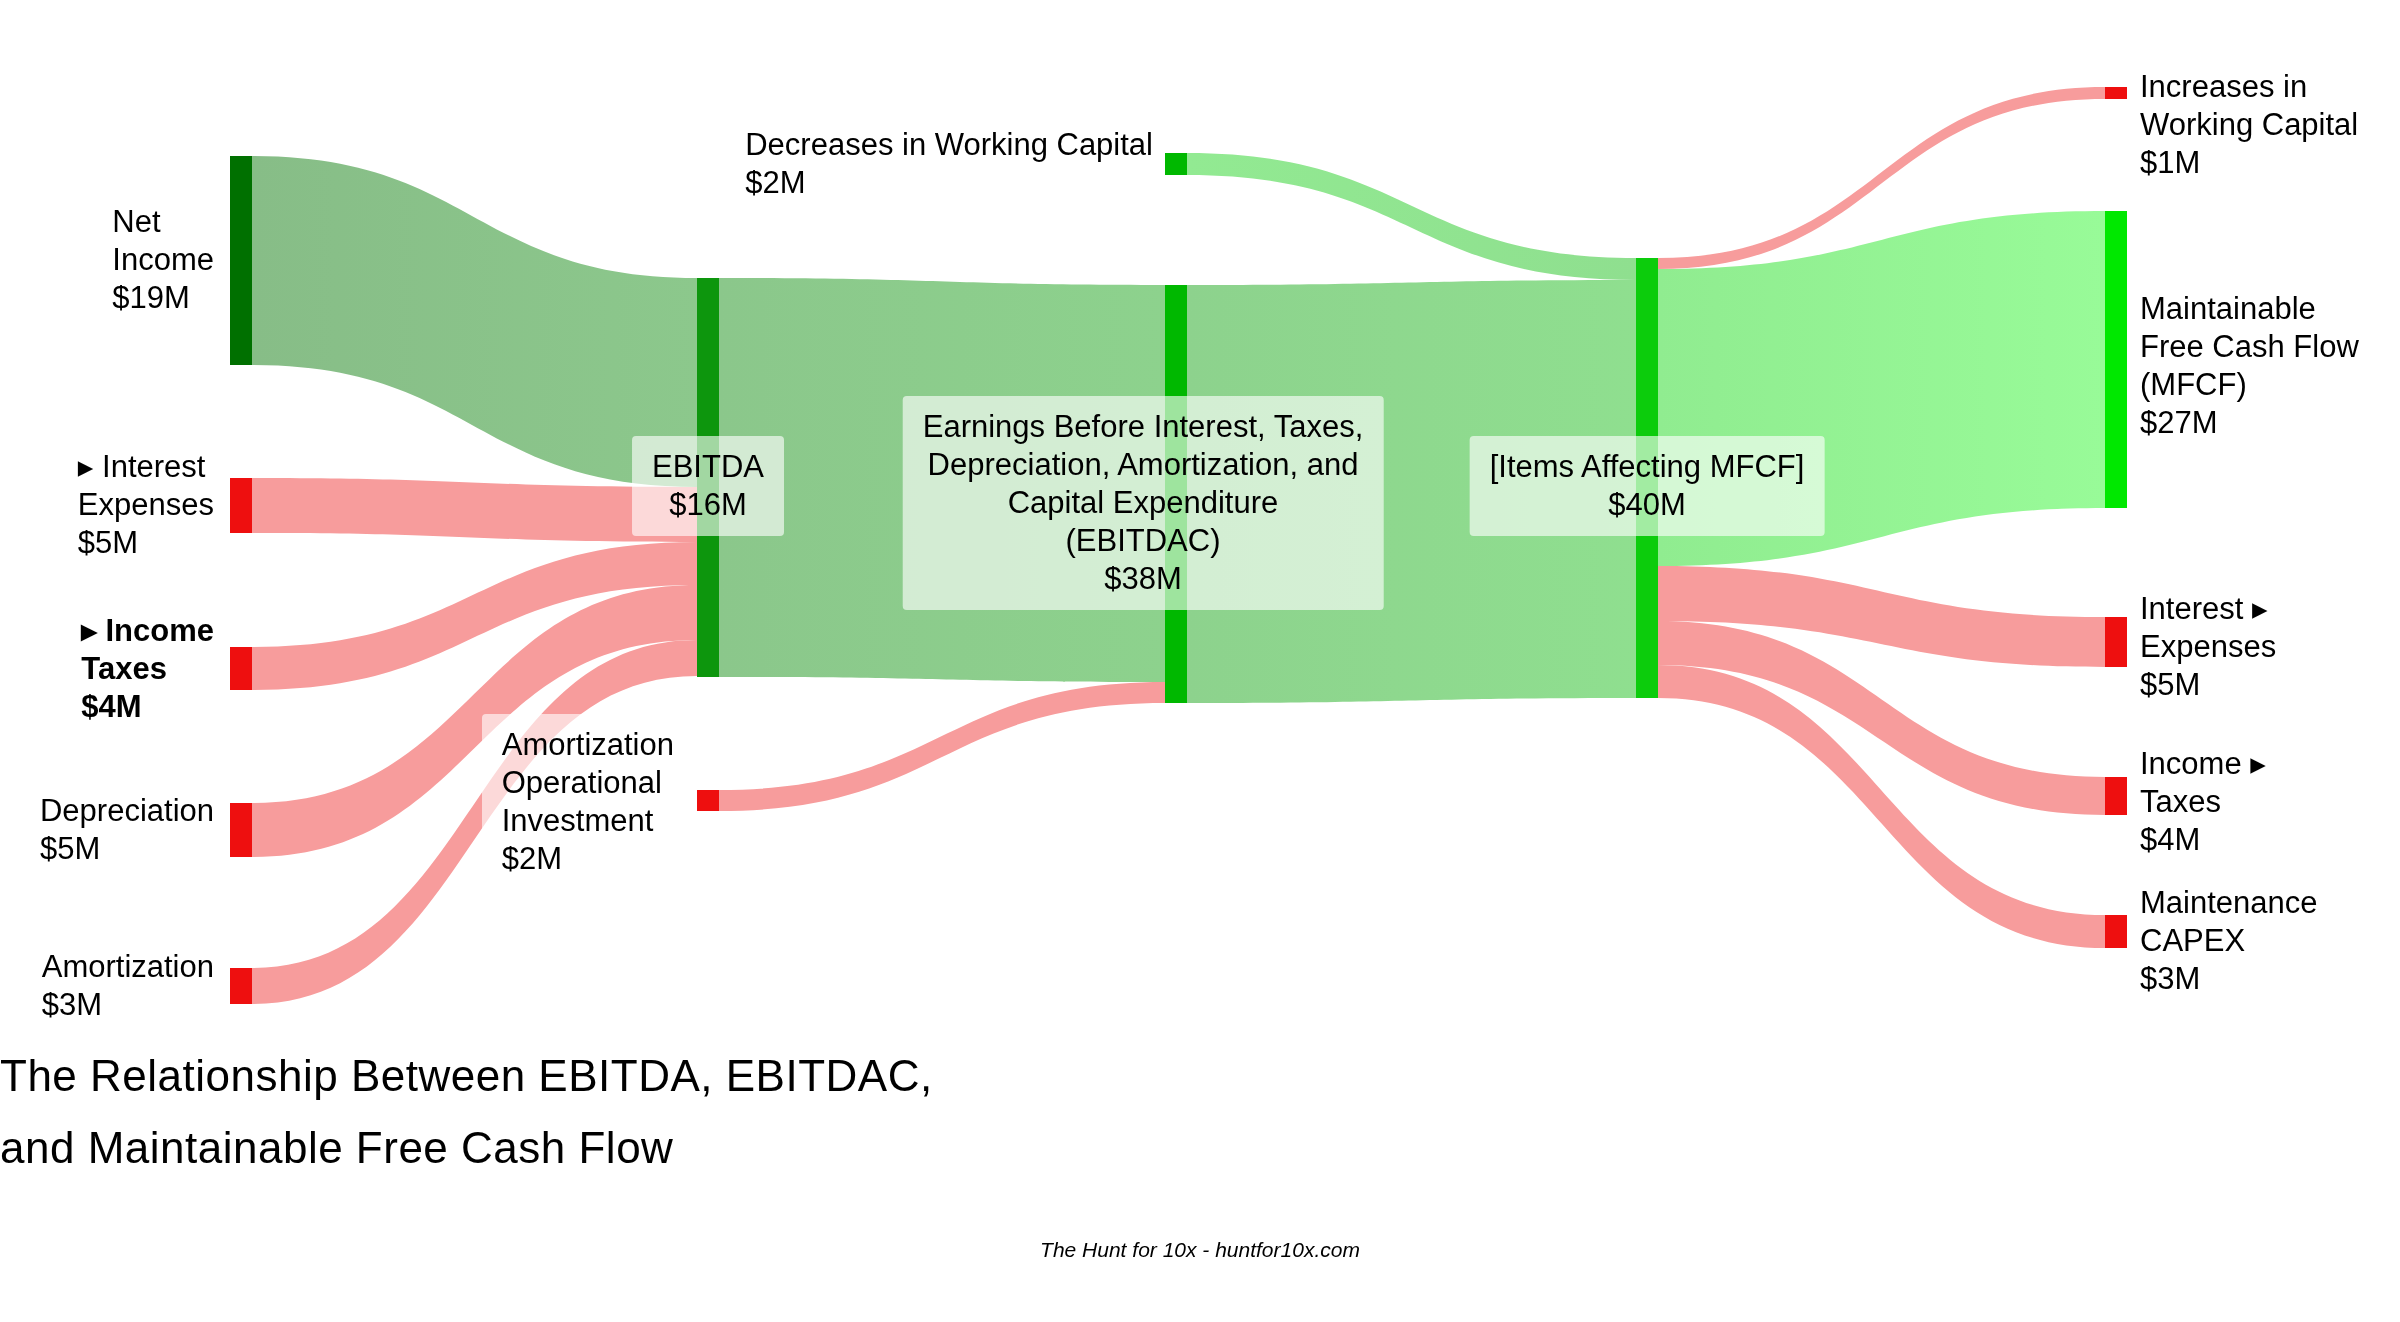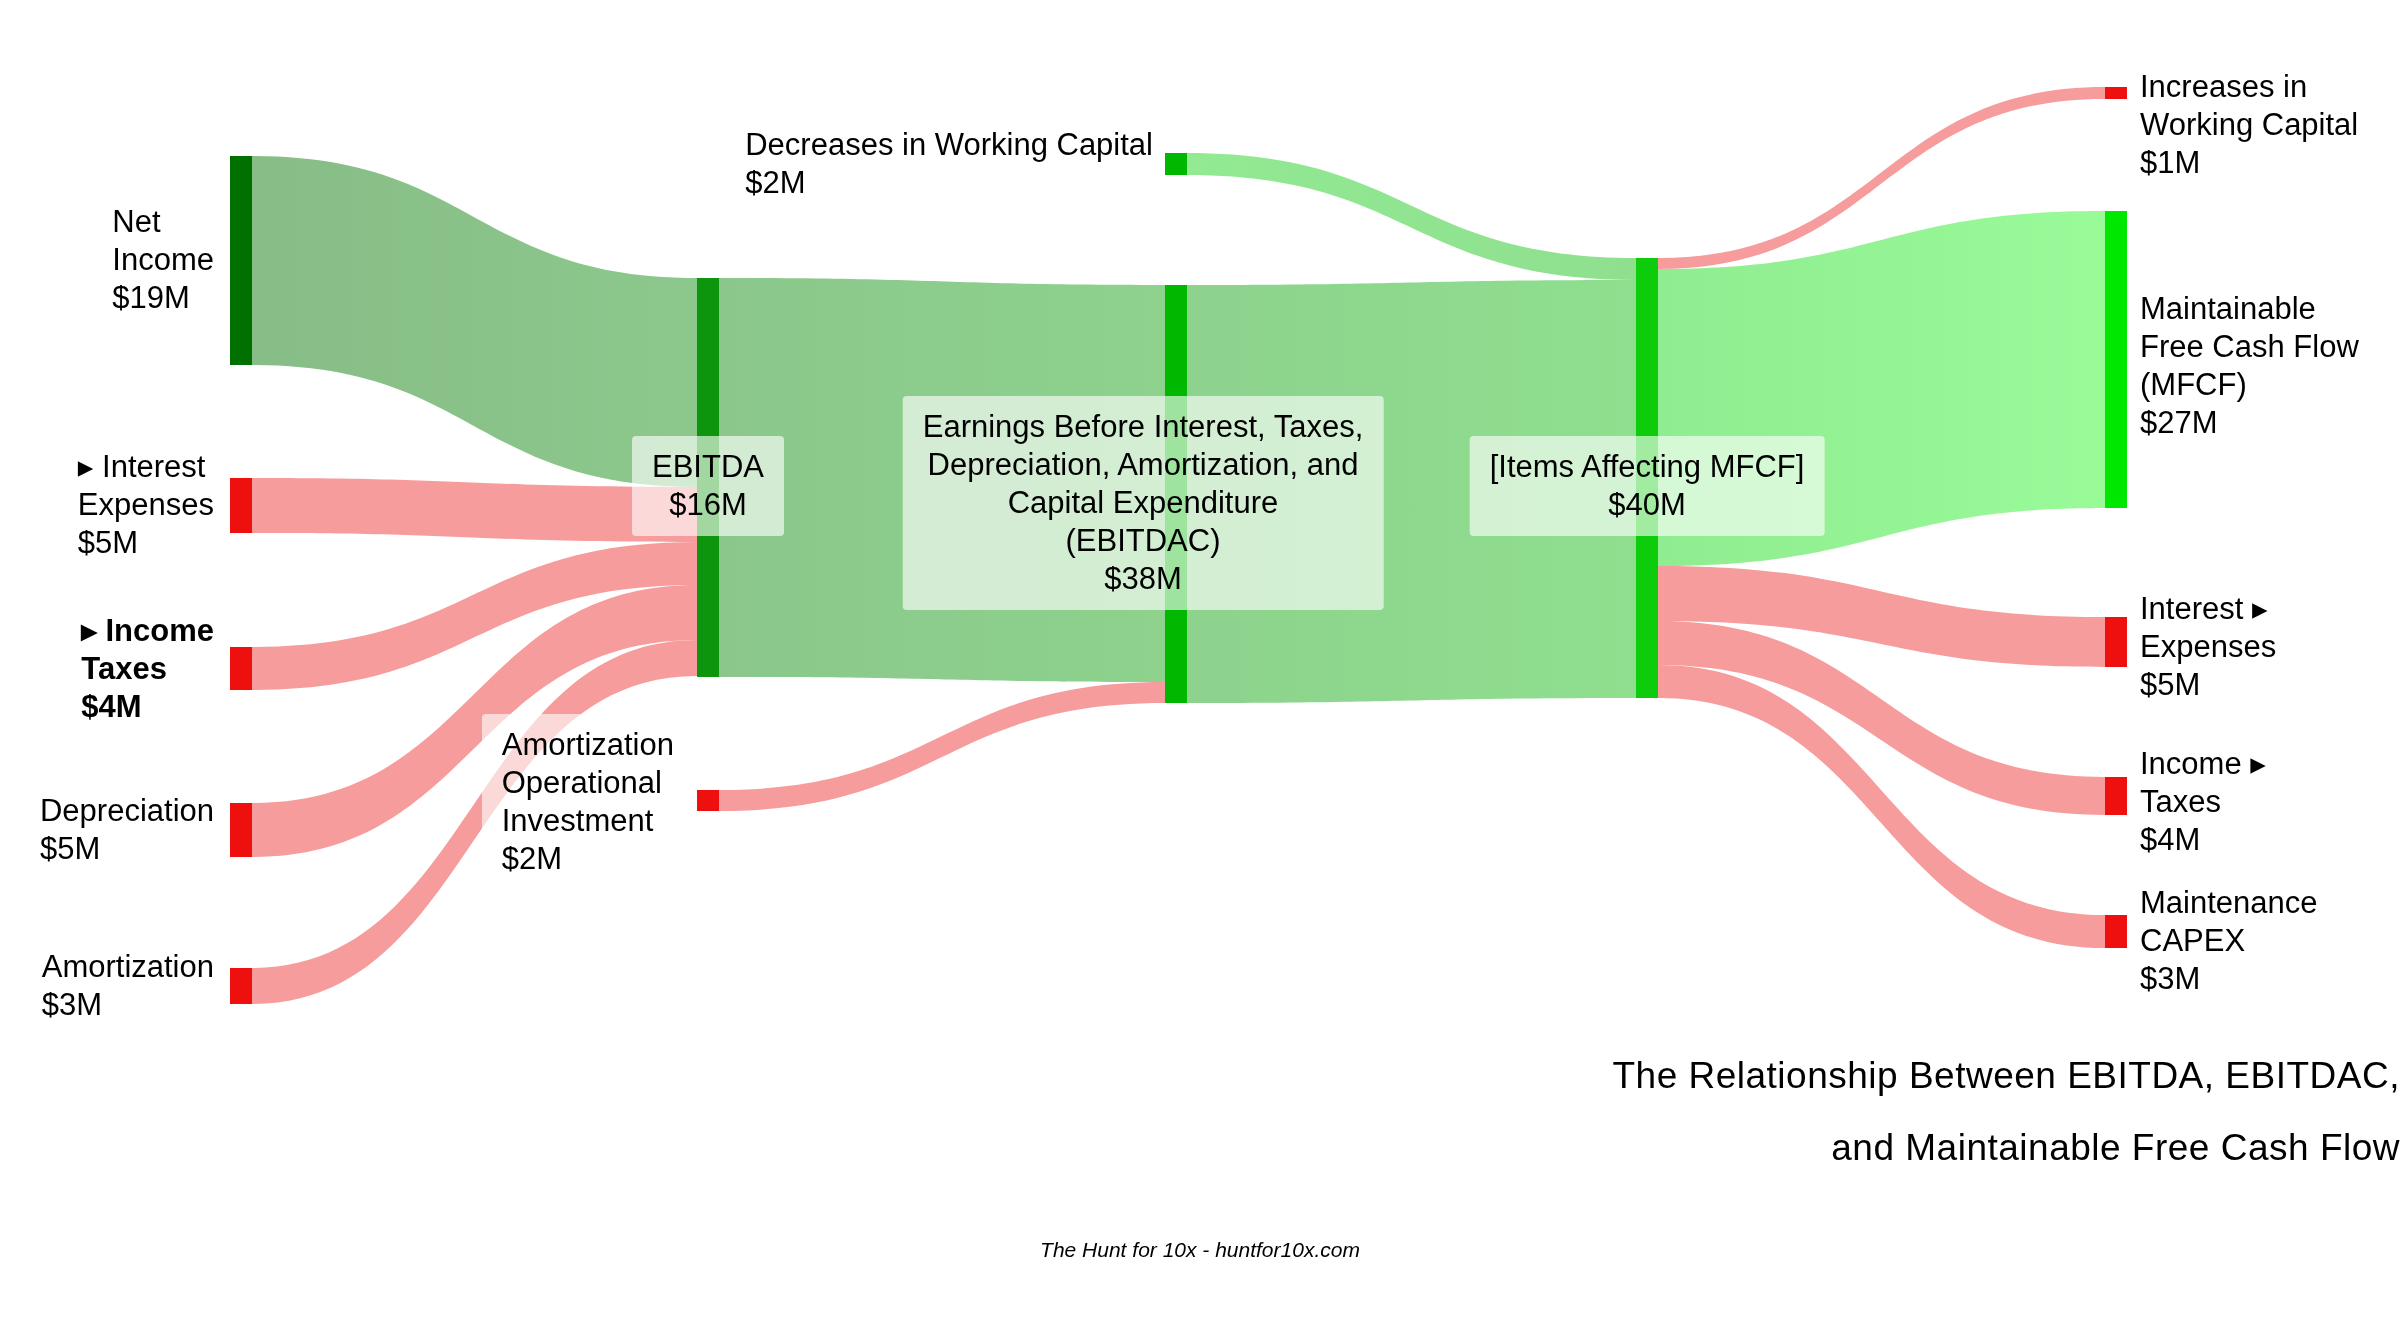--- a/index.html
+++ b/index.html
@@ -6,22 +6,22 @@
   body{font-family:"Liberation Sans", sans-serif; color:#000;}
   #stage{position:relative; width:2400px; height:1322px; background:#fff; overflow:hidden;}
   #flows{position:absolute; left:0; top:0; width:2400px; height:1322px;}
   .lbl{position:absolute; font-size:31px; line-height:38px; white-space:nowrap;}
   .lbl div{display:block;}
   .r{}
   .l{text-align:left;}
   .c{text-align:center;}
   .boxed{background:rgba(255,255,255,0.62); border-radius:4px; padding:12px 20px;}
   .centered{transform:translateX(-50%);}
-  #title{position:absolute; left:0; right:0; text-align:right; top:1040px;
-         font-size:37px; line-height:72px; letter-spacing:0.5px;}
+  #title{position:absolute; left:0; right:0; text-align:left; top:1040px;
+         font-size:44px; line-height:72px; letter-spacing:0.5px;}
   #footer{position:absolute; left:0; right:0; text-align:center; top:1238px;
           font-size:21px; font-style:italic;}
 </style>
 </head>
 <body>
 
 <div id="stage">
 
   <svg id="flows" viewBox="0 0 2400 1322" xmlns="http://www.w3.org/2000/svg">
     <defs>

